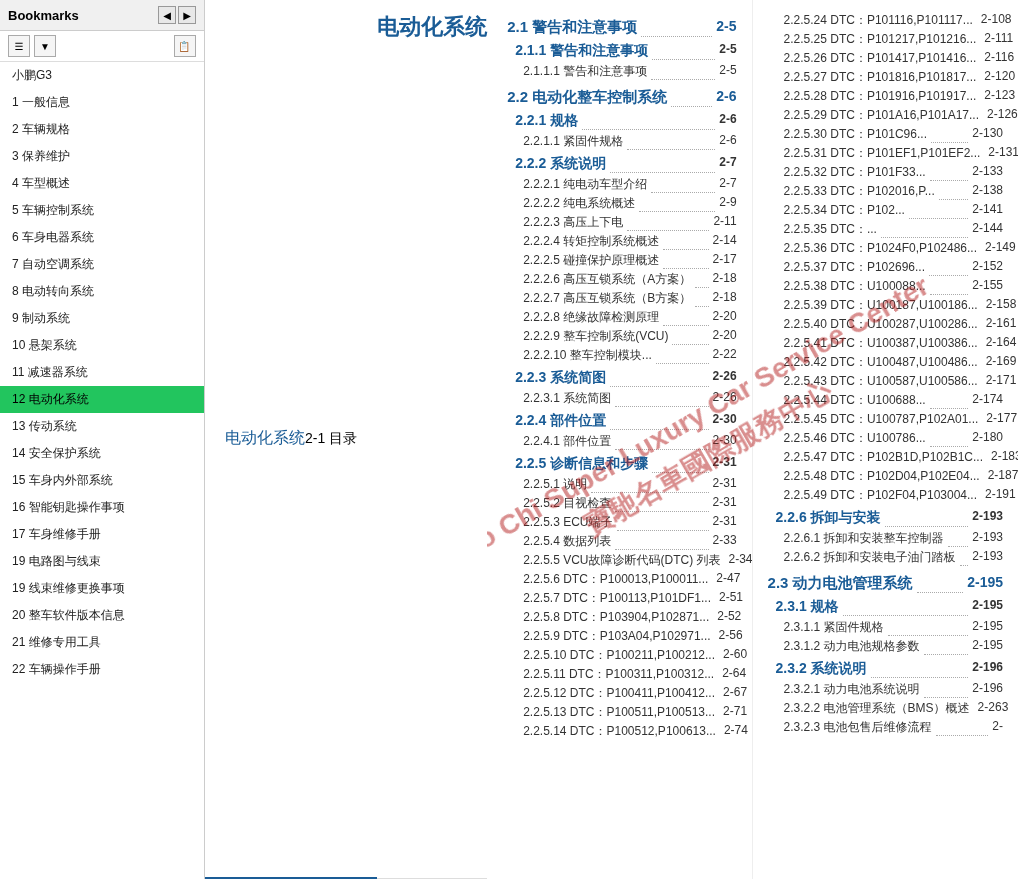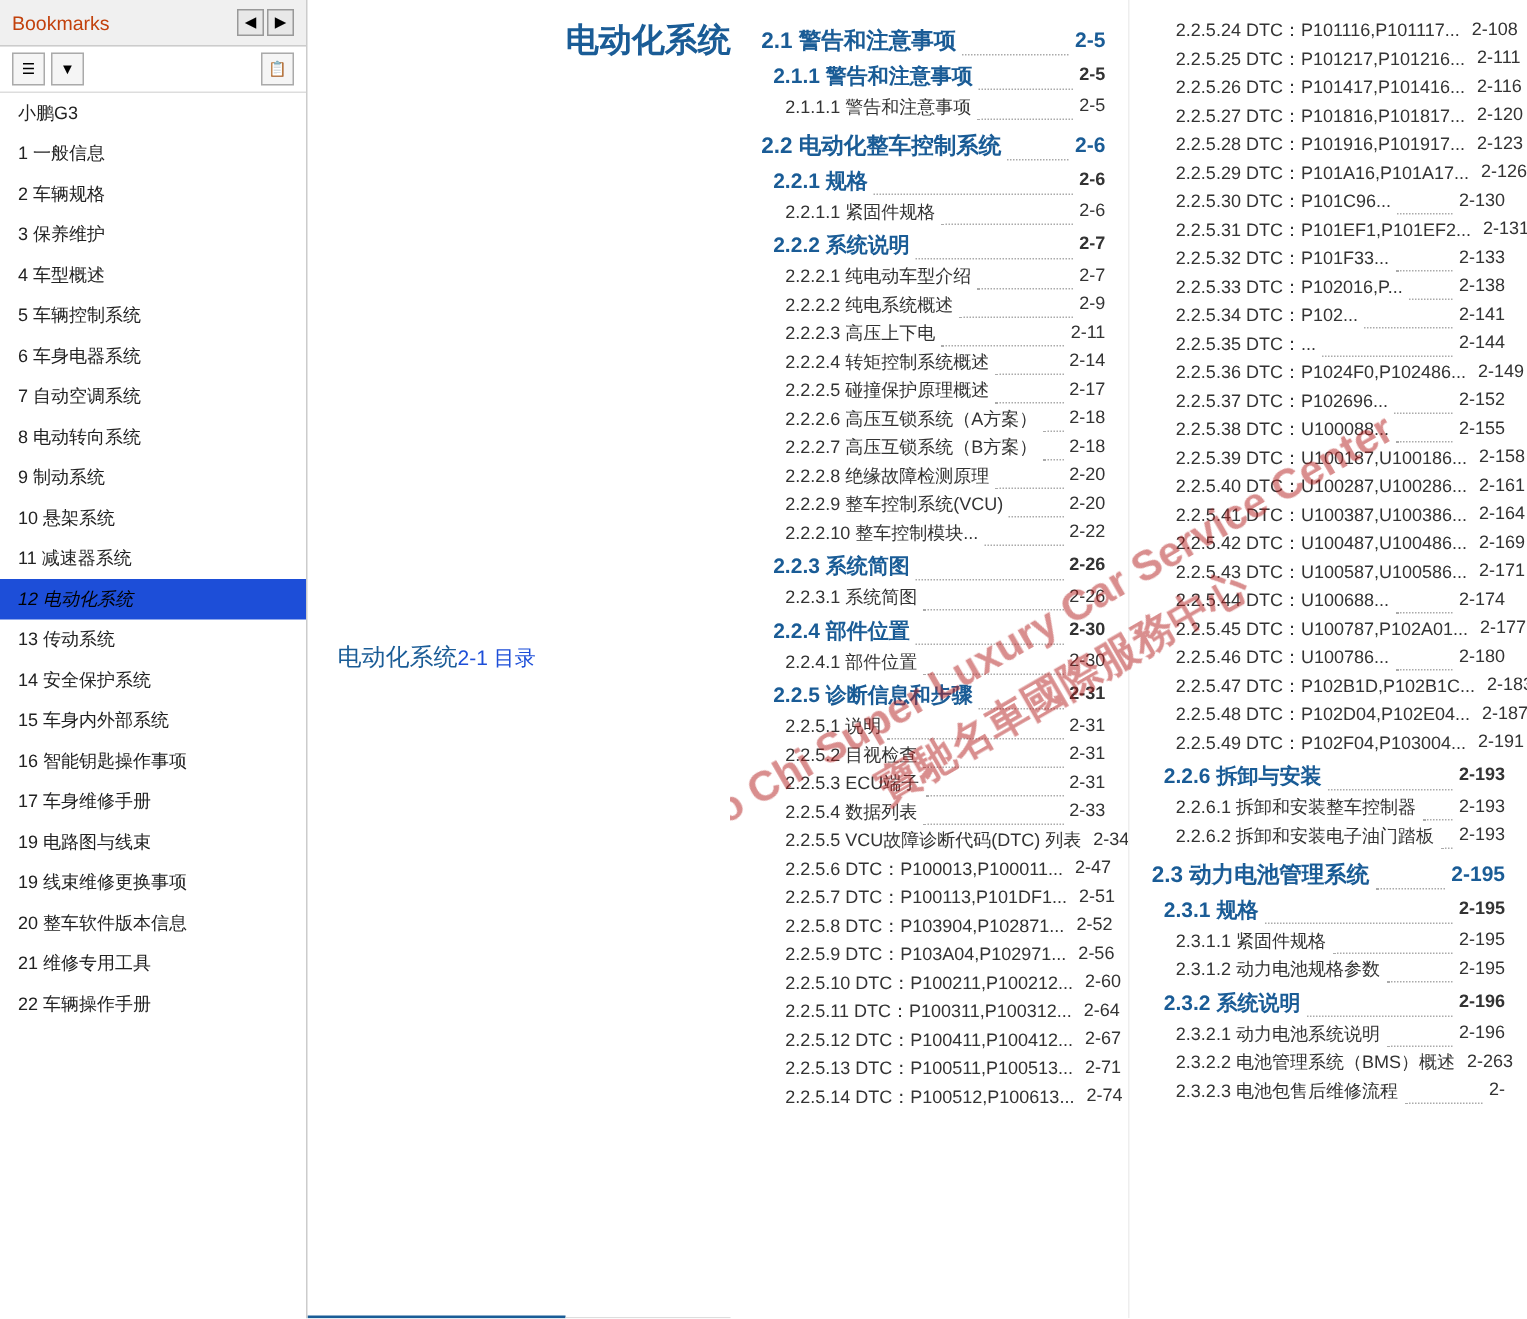--- a/index.html
+++ b/index.html
@@ -18,22 +18,22 @@
     .sidebar-header {
       display: flex;
       align-items: center;
       justify-content: space-between;
       padding: 6px 8px;
       border-bottom: 1px solid #ccc;
       background: #f0f0f0;
     }
     .sidebar-title {
       font-size: 13px;
-      font-weight: normal;
-      color: #c2410c;
+      font-weight: bold;
+      color: #000000;
     }
     .sidebar-nav-btns {
       display: flex;
       gap: 2px;
     }
     .sidebar-nav-btn {
       width: 18px; height: 18px;
       border: 1px solid #999;
       background: #e8e8e8;
       cursor: pointer;
@@ -62,21 +62,21 @@
       overflow-y: auto;
       flex: 1;
     }
     .sidebar-item {
       padding: 5px 8px 5px 12px;
       cursor: pointer;
       font-size: 12px;
       color: #222;
       border-bottom: none;
     }
-    .sidebar-item.active { background: #1d4ed8; color: #000; font-style: italic; }
+    .sidebar-item.active { background: #22c55e; color: #000; }
 
     
     .main {
       flex: 1;
       display: flex;
       overflow: hidden;
     }
 
     
     .topbar {
@@ -86,21 +86,21 @@
       padding: 10px 20px 10px 20px;
       border-bottom: 2px solid #1a5c96;
     }
     .topbar-left {
       font-size: 16px;
       color: #1a5c96;
       font-weight: normal;
     }
     .topbar-right {
       font-size: 14px;
-      color: #1d4ed8;
+      color: #000000;
     }
 
     
     .page-title-bar {
       text-align: center;
       padding: 12px 0 8px 0;
       font-size: 22px;
       font-weight: bold;
       color: #1a5c96;
       border-bottom: 1px solid #ddd;

